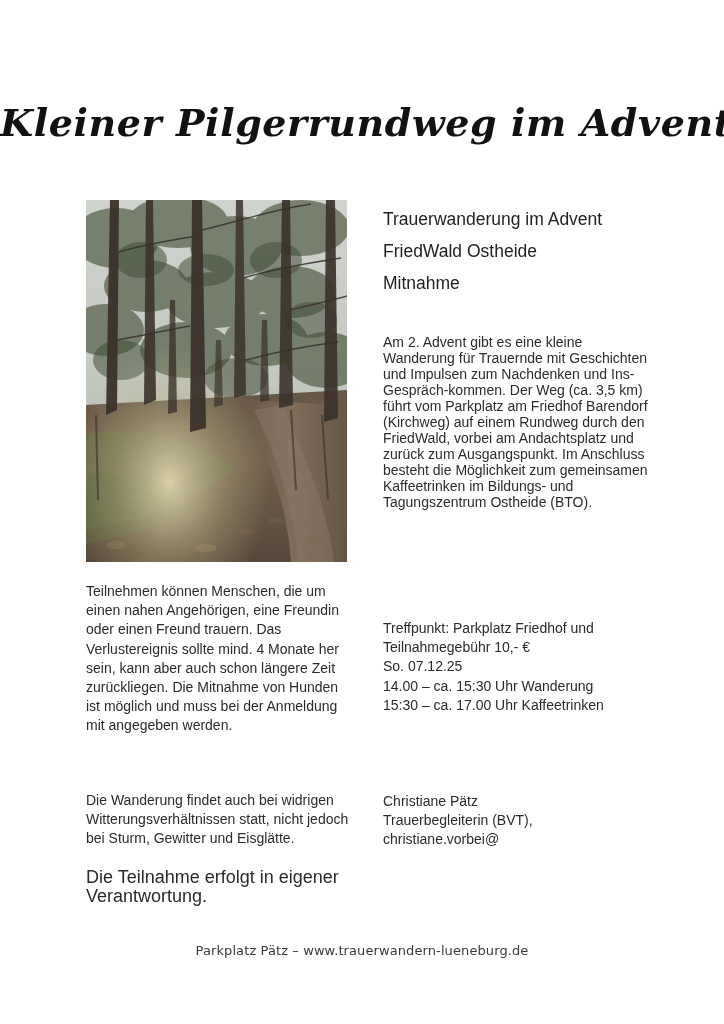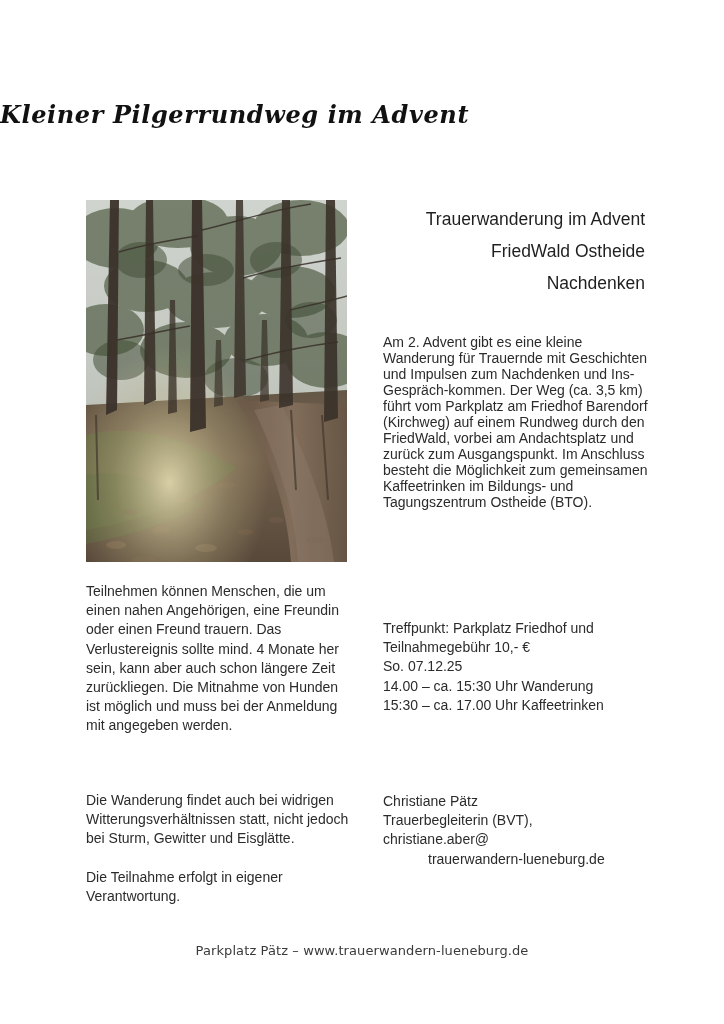--- a/index.html
+++ b/index.html
@@ -22,25 +22,25 @@
     inset: 0;
     background: #ffffff;
   }
 
   
   .doc-title {
     position: absolute;
     left: 0;
     right: 0;
     top: 100px;
-    text-align: left;
+    text-align: right;
     font-family: "DejaVu Serif", serif;
     font-style: italic;
     font-weight: bold;
-    font-size: 24px;
+    font-size: 38px;
     letter-spacing: 0.6px;
     color: #111111;
     white-space: nowrap;
   }
 
   
   .photo {
     position: absolute;
     left: 86px;
     top: 200px;
@@ -50,21 +50,21 @@
     background: #6d6253;
   }
   .photo svg { display: block; width: 100%; height: 100%; }
 
   
   .right-headings {
     position: absolute;
     left: 383px;
     top: 203px;
     width: 262px;
-    text-align: right;
+    text-align: left;
     font-size: 17.5px;
     line-height: 32px;
     color: #1f1f1f;
   }
   .right-headings div { white-space: nowrap; }
 
   .intro-para {
     position: absolute;
     left: 383px;
     top: 334px;
@@ -111,21 +111,21 @@
     top: 791px;
     width: 264px;
     font-size: 14px;
     line-height: 19.2px;
   }
   .left-para-3 {
     position: absolute;
     left: 86px;
     top: 868px;
     width: 264px;
-    font-size: 14px;
+    font-size: 18px;
     line-height: 19.2px;
   }
 
   
   .footer {
     position: absolute;
     left: 0;
     right: 0;
     top: 943px;
     text-align: center;
@@ -242,39 +242,38 @@
         <line x1="236" y1="215" x2="242" y2="300"></line>
       </g>
 
       <rect x="0" y="0" width="261" height="362" fill="#2a2a28" opacity="0.08"></rect>
     </svg>
   </div>
 
   <div class="right-headings">
     <div>Trauerwanderung im Advent</div>
     <div>FriedWald Ostheide</div>
-    <div>Nachdenken</div>
+    <div>Mitnahme</div>
   </div>
 
   <div class="intro-para">Am 2. Advent gibt es eine kleine Wanderung für Trauernde mit Geschichten und Impulsen zum Nachdenken und Ins-Gespräch-kommen. Der Weg (ca. 3,5 km) führt vom Parkplatz am Friedhof Barendorf (Kirchweg) auf einem Rundweg durch den FriedWald, vorbei am Andachtsplatz und zurück zum Ausgangspunkt. Im Anschluss besteht die Möglichkeit zum gemeinsamen Kaffeetrinken im Bildungs- und Tagungszentrum Ostheide (BTO).</div>
 
   <div class="left-para-1">Teilnehmen können Menschen, die um einen nahen Angehörigen, eine Freundin oder einen Freund trauern. Das Verlustereignis sollte mind. 4 Monate her sein, kann aber auch schon längere Zeit zurückliegen. Die Mitnahme von Hunden ist möglich und muss bei der Anmeldung mit angegeben werden.</div>
   <div class="left-para-2">Die Wanderung findet auch bei widrigen Witterungsverhältnissen statt, nicht jedoch bei Sturm, Gewitter und Eisglätte.</div>
   <div class="left-para-3">Die Teilnahme erfolgt in eigener Verantwortung.</div>
 
   <div class="details-block">
     <div>Treffpunkt: Parkplatz Friedhof und</div>
     <div>Teilnahmegebühr 10,- €</div>
     <div>So. 07.12.25</div>
     <div>14.00 – ca. 15:30 Uhr Wanderung</div>
     <div>15:30 – ca. 17.00 Uhr Kaffeetrinken</div>
   </div>
 
   <div class="signup-block">
     <div>Christiane Pätz</div>
     <div>Trauerbegleiterin (BVT),</div>
-    <div>christiane.aber@</div>
-    <div class="email-wrap">trauerwandern-lueneburg.de</div>
+    <div>christiane.vorbei@</div>
   </div>
 
   <div class="footer">Parkplatz Pätz – www.trauerwandern-lueneburg.de</div>
 
 </div>
 
 </body></html>

